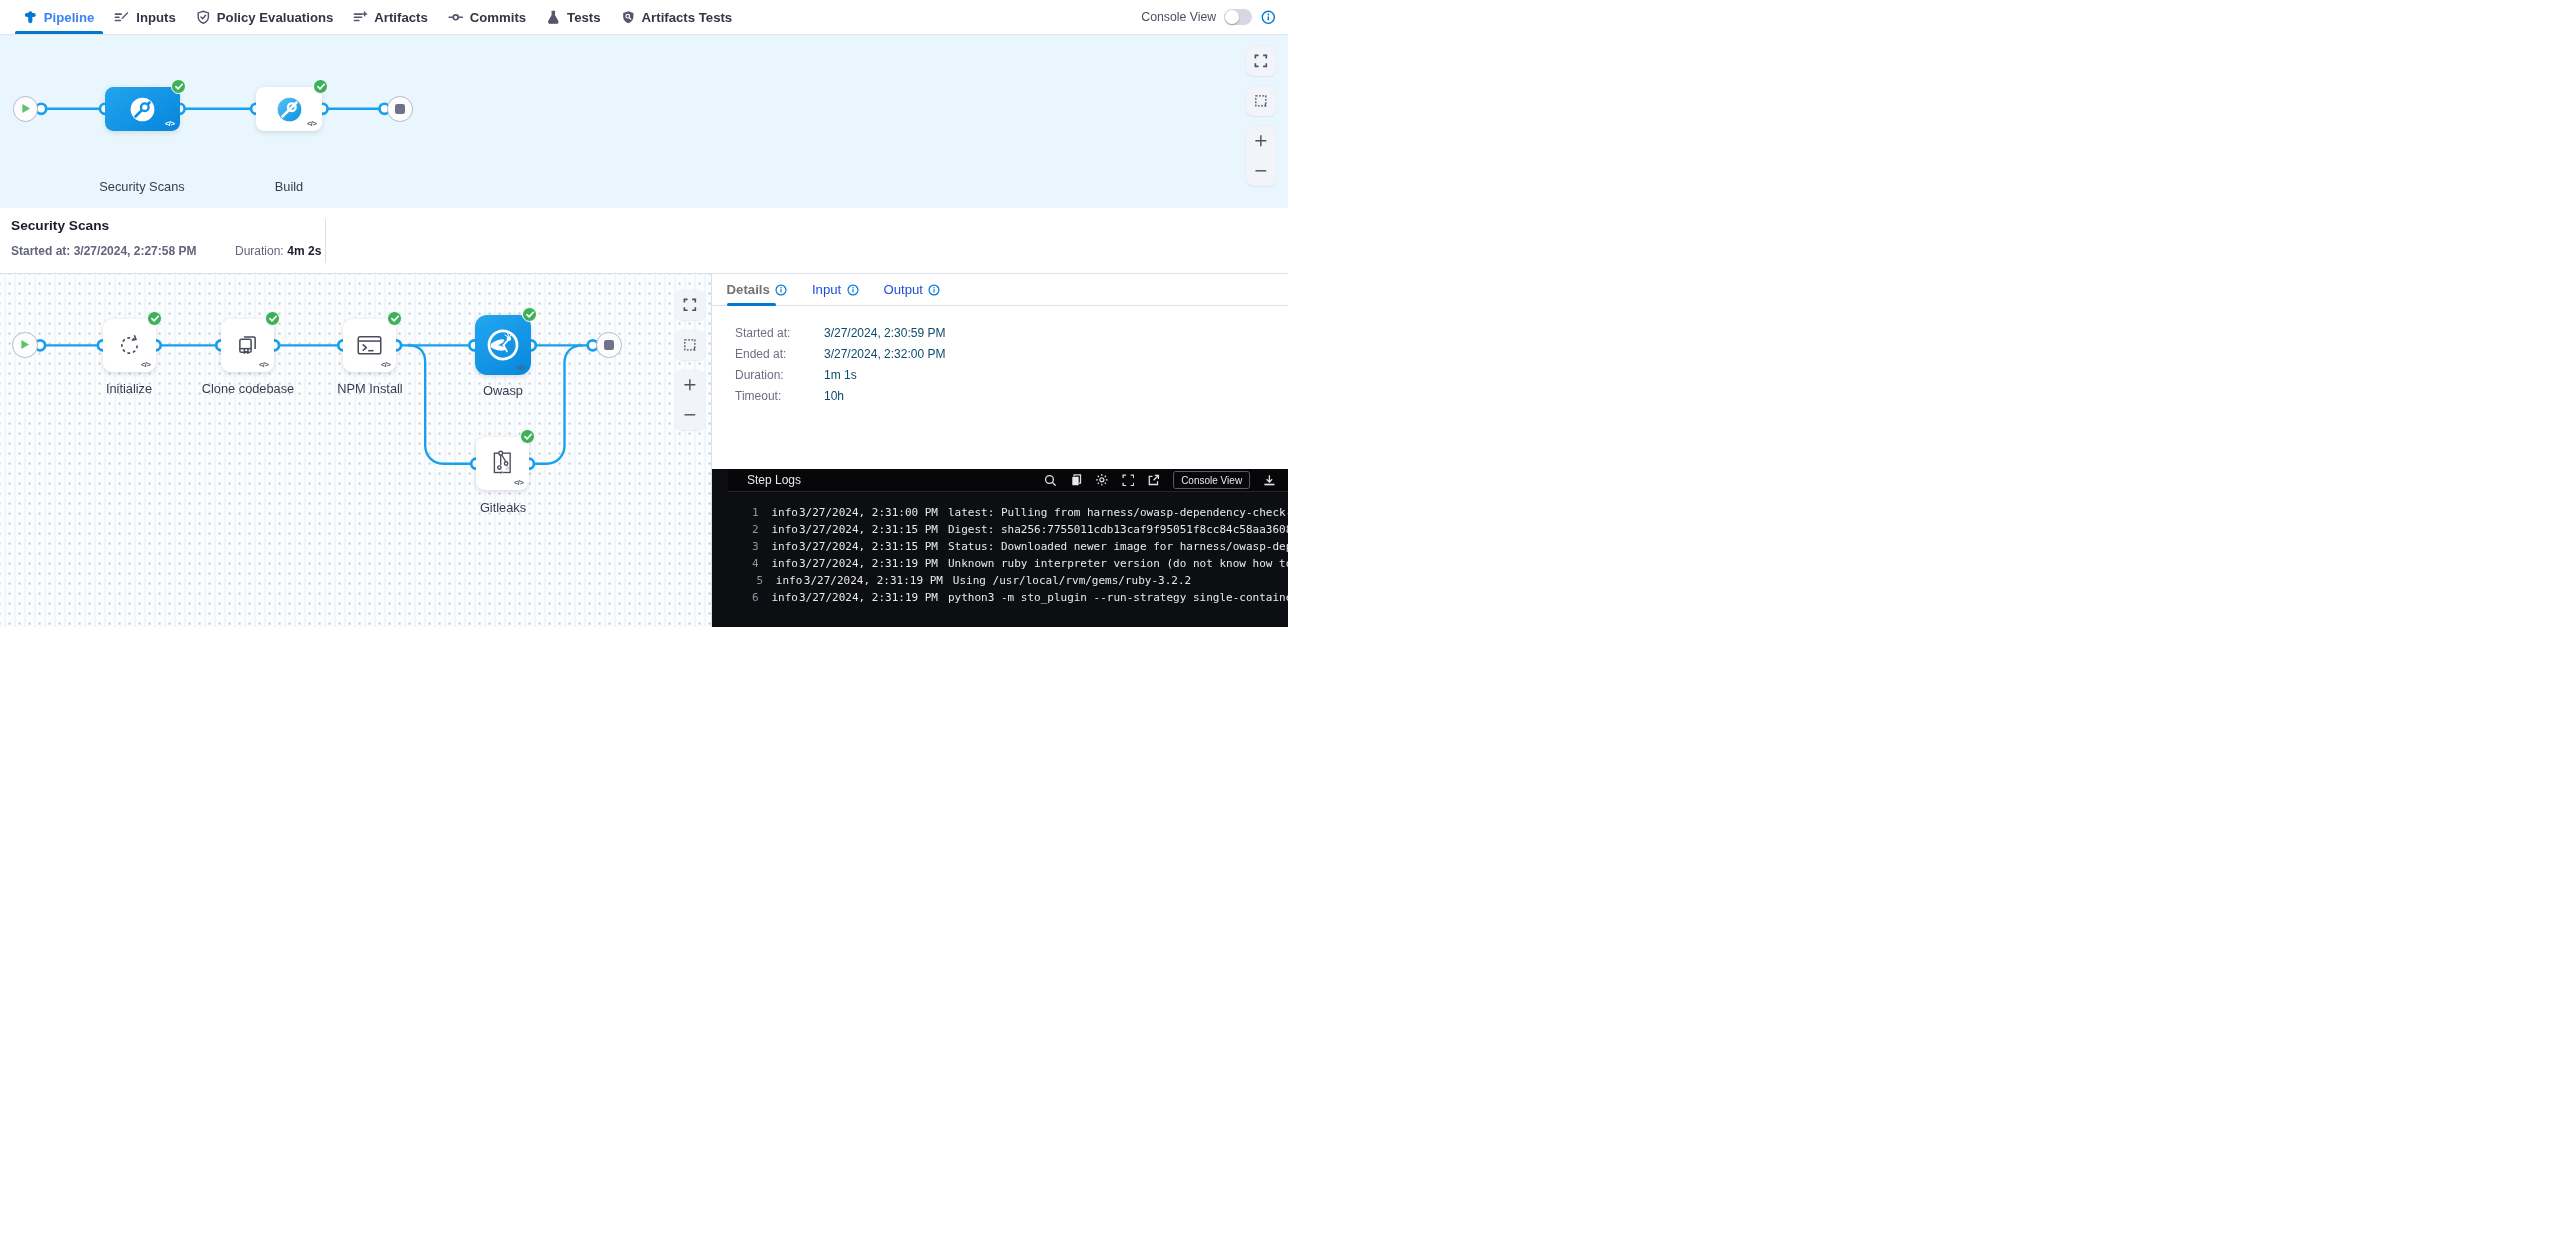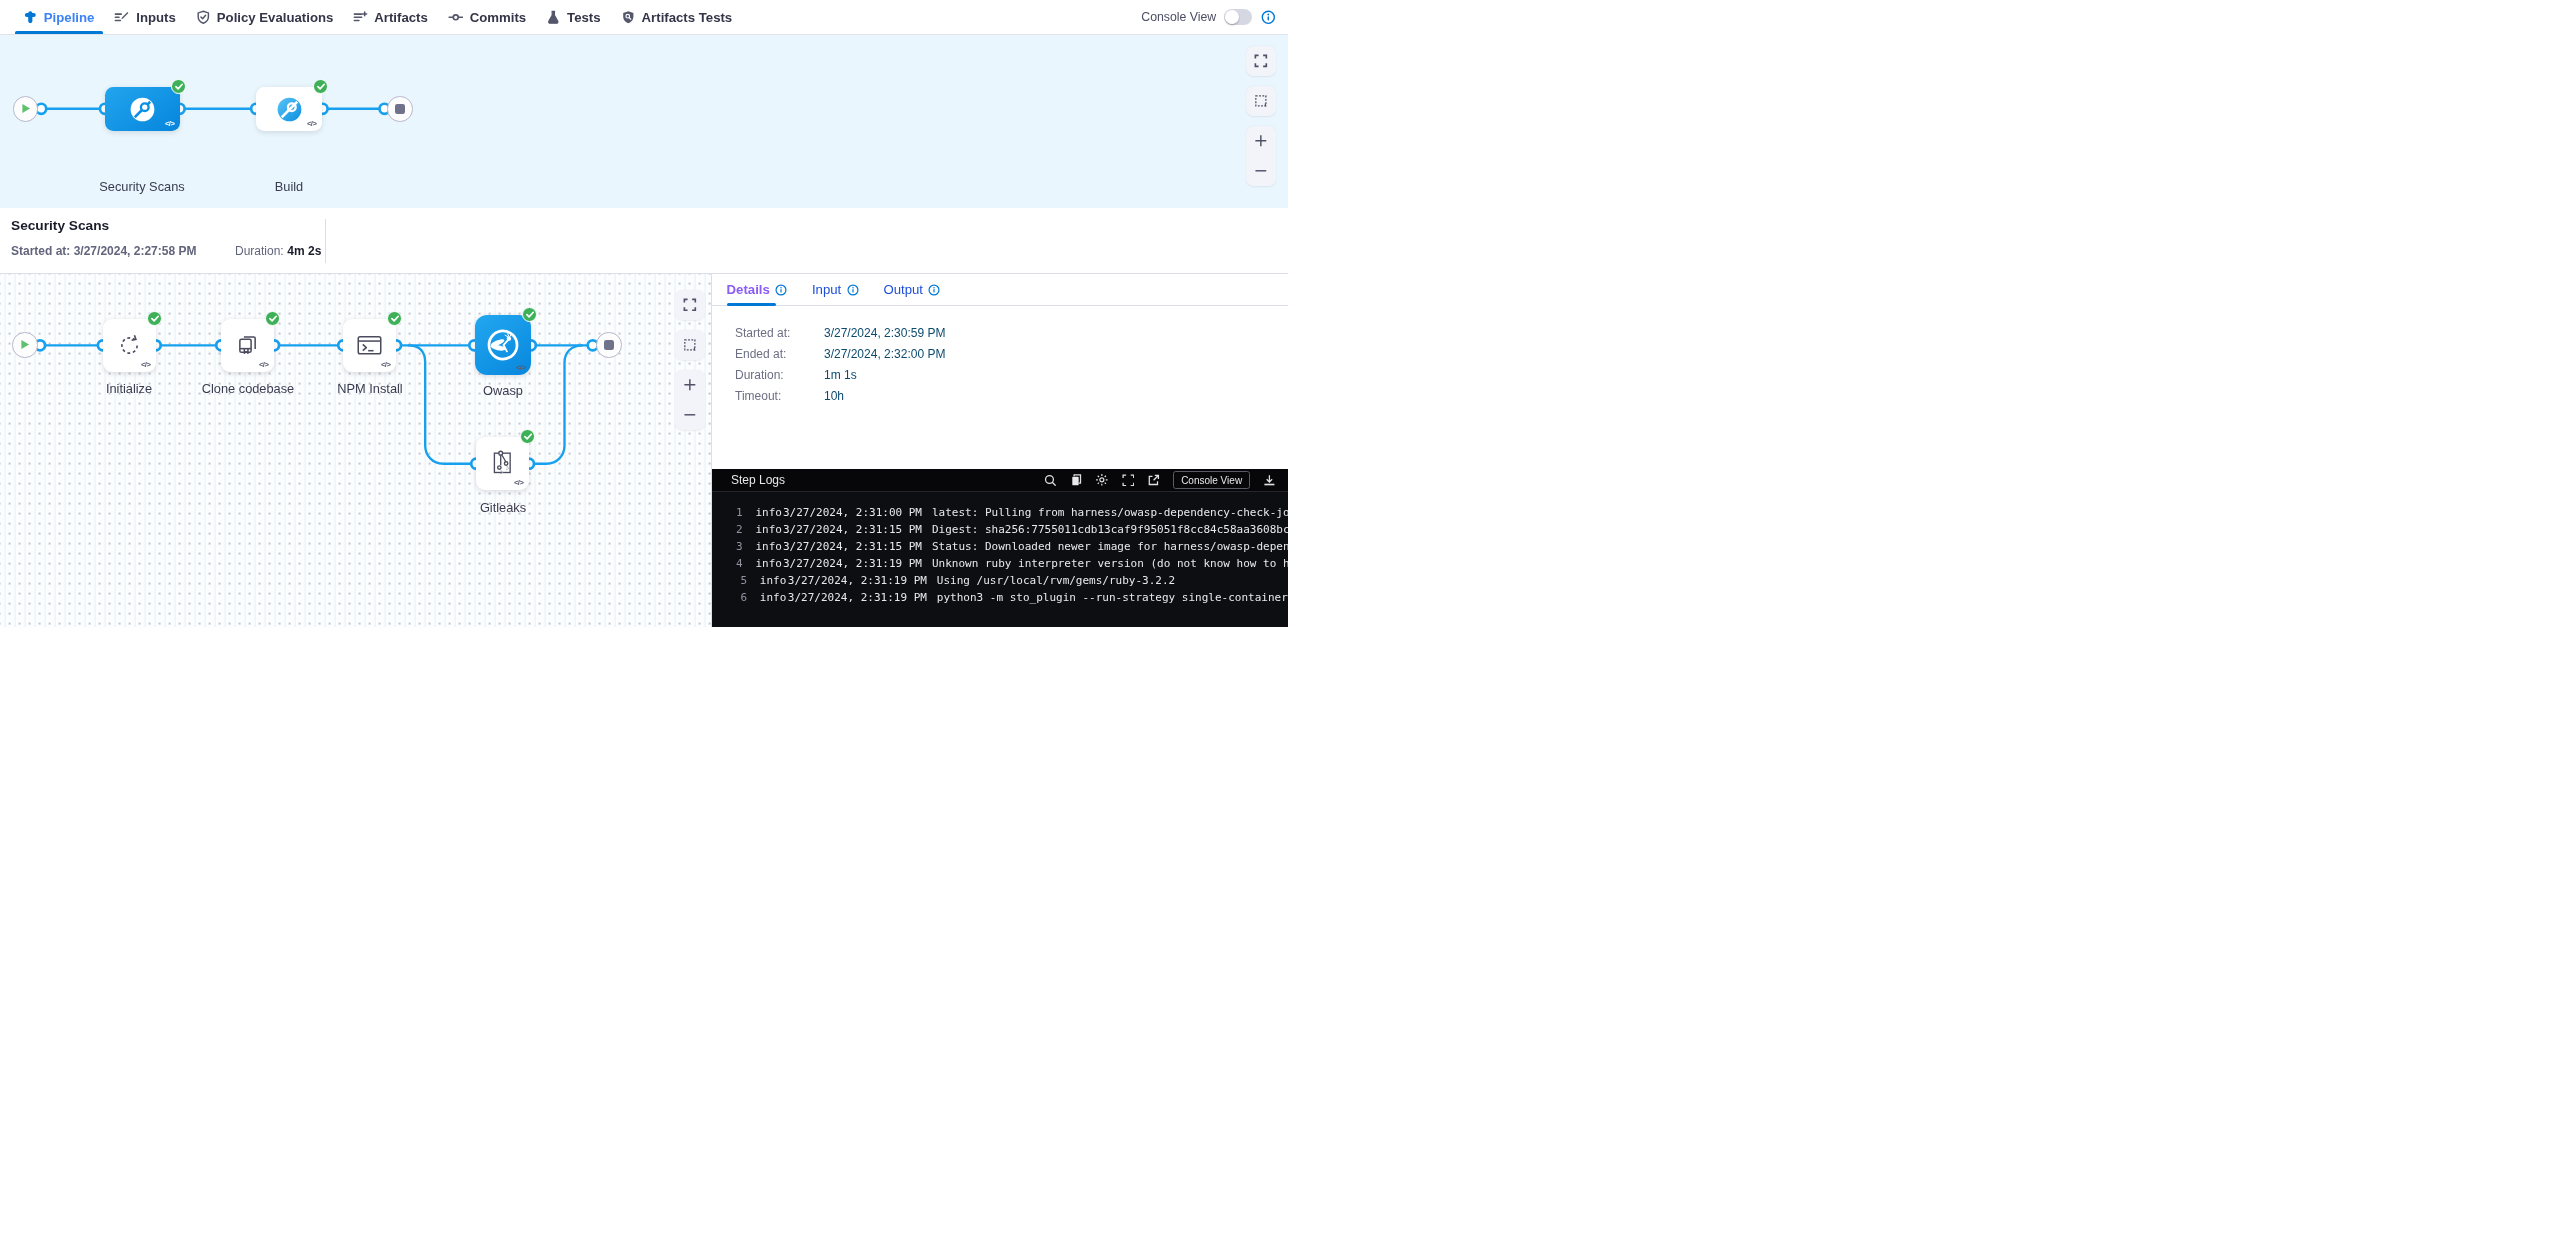--- a/index.html
+++ b/index.html
@@ -70,29 +70,29 @@
   .panel-title { font-size:13.7px; font-weight:500; color:#4d4f63; }
   .layout-icons { margin-left:auto; display:flex; align-items:center; gap:10px; }
   .li-box { width:14.6px; height:12px; border-radius:1.8px; position:relative; cursor:pointer; }
   .li-1 { border:1.4px solid #0278d5; } .li-1::before { content:""; position:absolute; left:0; top:0; bottom:0; width:5.5px; background:#0278d5; }
   .li-2 { border:1.4px solid #b9bbcb; background:linear-gradient(#fff 45%, #c7c9d8 45%); }
   .li-3 { border:1.4px solid #b9bbcb; background:linear-gradient(90deg,#fff 55%, #c7c9d8 55%); }
   .li-minus { width:10px; height:2.3px; background:#6d6f84; border-radius:0.9px; cursor:pointer; margin-left:5.5px; }
   .panel-tabs { position:relative; height:32px; border-bottom:0.9px solid #dcdee8; display:flex; align-items:center;
     padding:0 14.6px; gap:24.6px; }
   .ptab { display:flex; align-items:center; gap:5.5px; font-size:13.2px; color:#1d4ed8; cursor:pointer; }
-  .ptab.active { font-weight:700; color:#8b5cf6; }
+  .ptab.active { font-weight:700; color:#737373; }
   .ptab-underline { position:absolute; left:14.6px; bottom:-0.9px; width:49px; height:2.7px; background:#0278d5; border-radius:1.8px; }
   .details { padding:16.4px 0 0 23px; height:117px; }
   .drow { display:flex; height:21px; font-size:12px; align-items:center; }
   .dlabel { width:89px; color:#6c6e84; }
   .dvalue { font-weight:400; color:#0c4a6e; }
 
   
-  .step-logs { position:absolute; left:0; right:0; bottom:0; height:158px; background:#0d0e12; }
+  .step-logs { position:absolute; left:0; right:0; bottom:0; height:158px; background:#0d0e12;padding-left:16px; }
   .logs-bar { height:23px; background:#070709; border-bottom:0.9px solid #26262c; display:flex; align-items:center;
     padding:0 12px 0 19px; gap:12.8px; }
   .logs-title { font-size:12px; color:#e8e8ec; margin-right:auto; }
   .lbicon { display:flex; align-items:center; cursor:pointer; }
   .cv-btn { border:0.9px solid #5a5b66; border-radius:2.7px; color:#e8e8ec; font-size:10px; padding:2.3px 7.3px; cursor:pointer; }
   .logs-body { padding:12px 0 0 24px; font-family:"DejaVu Sans Mono", monospace; font-size:11px; color:#e9e9ec;
     overflow:hidden; white-space:nowrap; }
   .log-line { height:17px; line-height:17px; display:flex; }
   .ln { width:11px; text-align:right; color:#9193a2; }
   .lv { margin-left:12.8px; width:27px; }

